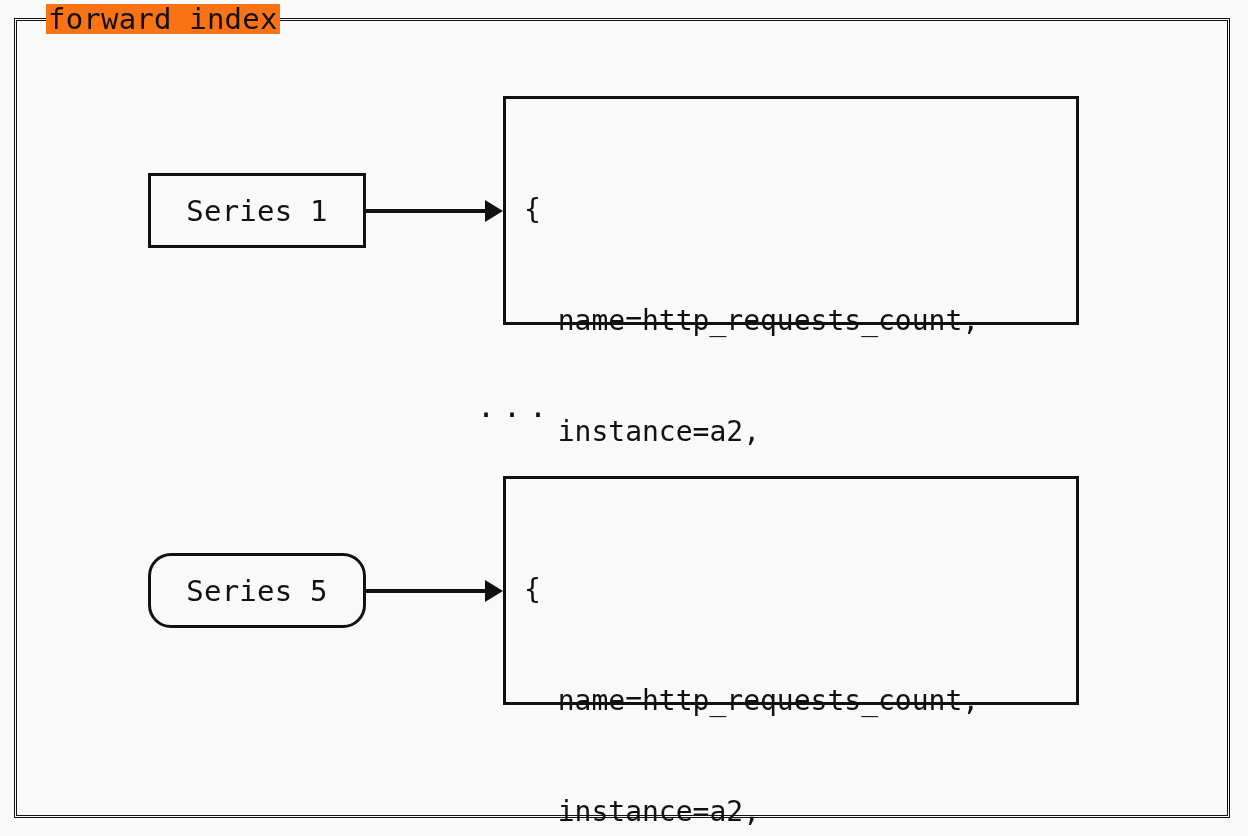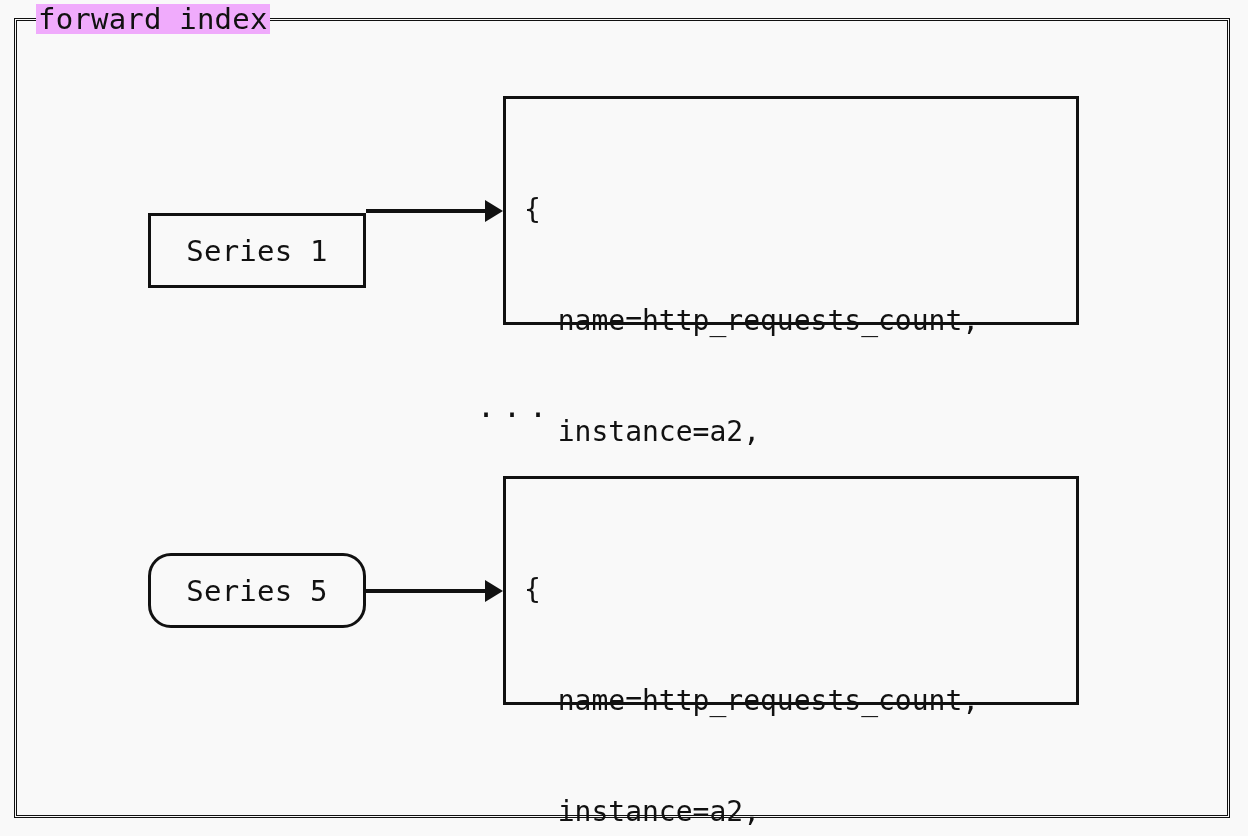--- a/index.html
+++ b/index.html
@@ -27,23 +27,23 @@
     left: 14px;
     top: 18px;
     width: 1216px;
     height: 800px;
     box-sizing: border-box;
     border: 3px double #111111;
     background: transparent;
   }
   .frame-title {
     position: absolute;
-    left: 36px;
+    left: 46px;
     top: 4px;
-    background: #f0abfc;
+    background: #f97316;
     padding: 0 2px;
     font-size: 29px;
     line-height: 30px;
     letter-spacing: 0.2px;
     white-space: nowrap;
     color: #111111;
   }
 
   
   .box {
@@ -112,21 +112,21 @@
   }
 </style>
 </head>
 <body>
 
 <div id="stage">
 
   <div class="frame"></div>
   <div class="frame-title">forward index</div>
 
-  <div class="box series-box" style="left:148px; top:173px; width:218px; height:75px;margin-top:40px;">
+  <div class="box series-box" style="left:148px; top:173px; width:218px; height:75px;">
     <span class="series-label">Series 1</span>
   </div>
 
   <div class="arrow" style="left:366px; top:211px; width:140px;">
     <div class="arrow-shaft" style="width:122px;"></div>
     <div class="arrow-head" style="left:119px;"></div>
   </div>
 
   <div class="box json-box" style="left:503px; top:96px; width:576px; height:229px;">
     <div class="json-lines">

